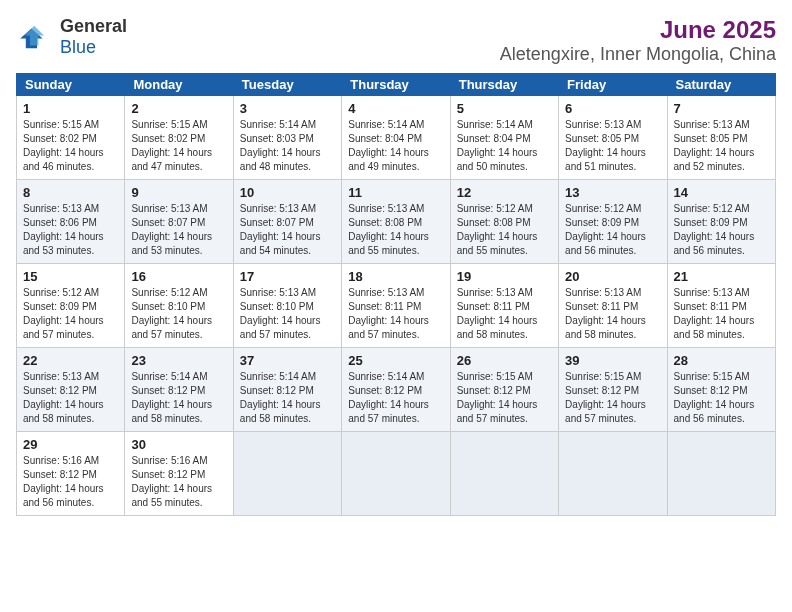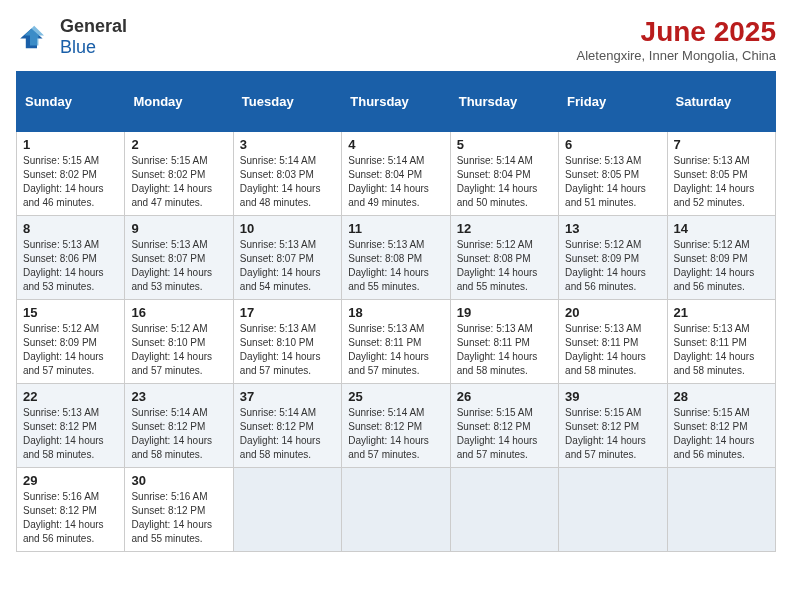--- a/index.html
+++ b/index.html
@@ -32,38 +32,38 @@
       color: #1a5fa8;
     }
     .logo-icon {
       width: 28px;
       height: 28px;
     }
     .title-block {
       text-align: right;
     }
     .month-title {
-      font-size: 28px;
+      font-size: 24px;
       font-weight: bold;
-      color: #b91c1c;
+      color: #701a75;
     }
     .location-title {
-      font-size: 13px;
+      font-size: 18px;
       color: #555;
     }
     .calendar {
       width: 100%;
       border-collapse: collapse;
       border: 1px solid #ccc;
     }
     .calendar th {
       background: #1a5fa8;
       color: #fff;
       text-align: left;
-      padding: 22px 8px;
+      padding: 3px 8px;
       font-size: 13px;
       font-weight: bold;
       border: 1px solid #1a5fa8;
     }
     .calendar td {
       vertical-align: top;
       padding: 5px 6px;
       border: 1px solid #ccc;
       font-size: 10.5px;
       color: #333;

